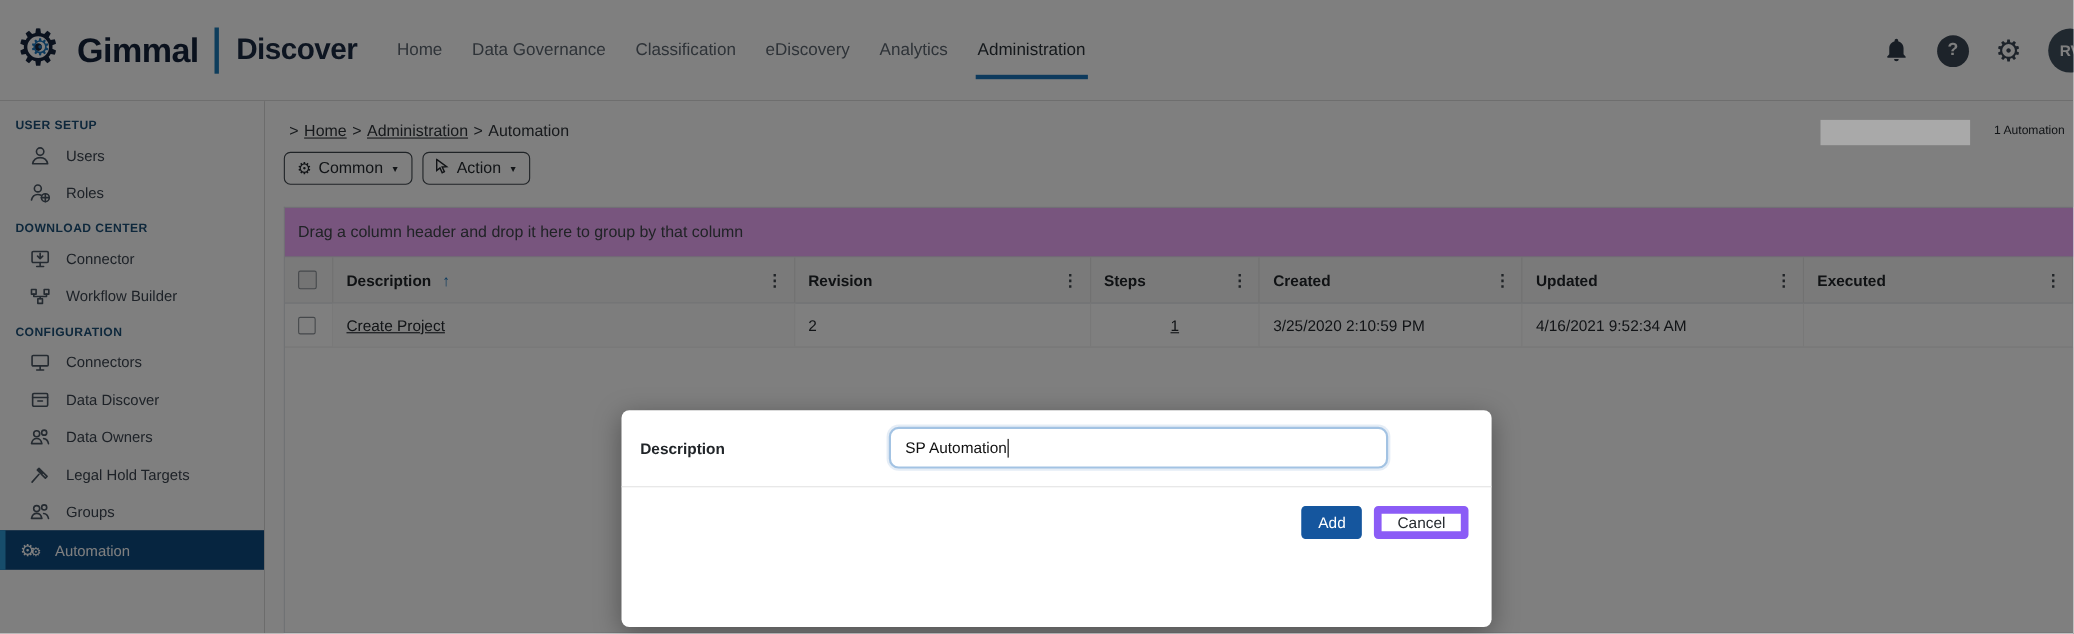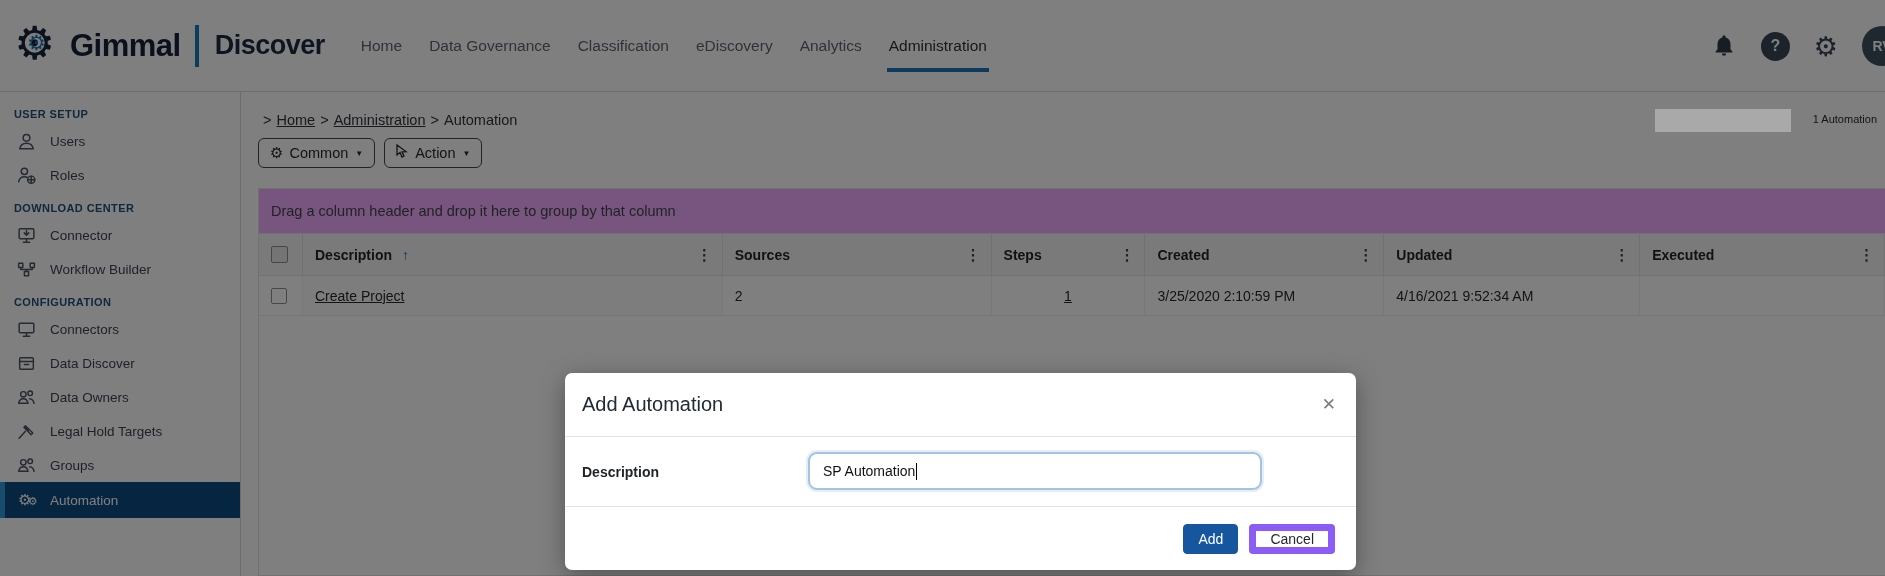--- a/index.html
+++ b/index.html
@@ -30,21 +30,21 @@
                font-weight:bold; display:flex; align-items:center; justify-content:center; }
   .icon-gear { font-size:27px; color:#3a4654; line-height:1; }
   .avatar { width:40px; height:40px; border-radius:50%; background:#41505f; color:#fff; font-size:14px;
             font-weight:bold; display:flex; align-items:center; justify-content:center; margin-right:-17px; }
 
   
   .sidebar { position:absolute; left:0; top:92px; width:241px; height:484px; background:#fff;
              border-right:1px solid #d8d8d8; padding-top:6px; z-index:1; }
   .side-section-title { font-size:11px; font-weight:bold; color:#1d5078; letter-spacing:0.4px;
                         padding:10px 0 4px 14px; }
-  .side-item { height:34px; display:flex; align-items:center; padding-left:14px; cursor:pointer; color:#3c4550; }
+  .side-item { height:34px; display:flex; align-items:center; padding-left:24px; cursor:pointer; color:#3c4550; }
   .side-item .side-icon { width:24px; height:24px; display:flex; align-items:center; justify-content:center; }
   .side-item .side-label { font-size:13.5px; margin-left:12px; }
   .side-item.selected { background:#0d4a80; color:#fff; border-left:5px solid #2e9bd6; padding-left:9px; height:36px; }
   .side-item.selected .side-label { color:#fff; }
   .side-item.selected .gears { color:#fff; font-family:"DejaVu Sans", sans-serif; font-size:15px; letter-spacing:-4px; }
   .side-item svg { stroke:#4a5663; fill:none; stroke-width:1.4; stroke-linecap:round; stroke-linejoin:round; }
 
   
   .content { position:absolute; left:241px; top:92px; width:1644px; height:484px; background:#fff; z-index:1; }
   .breadcrumb { position:absolute; left:17px; top:20px; font-size:14.5px; color:#2e3338; }
@@ -256,21 +256,21 @@
     <div class="grid-header" id="grid-header">
         <div class="gh-cell" style="width: 44px;">
           <span class="checkbox header"></span>
         </div>
         <div class="gh-cell" style="width: 420px;">
           <span>Description</span>
           <span class="sort-arrow">↑</span>
           <span class="menu-dots">⋮</span>
         </div>
         <div class="gh-cell" style="width: 269px;">
-          <span>Sources</span>
+          <span>Revision</span>
           <span class="menu-dots">⋮</span>
         </div>
         <div class="gh-cell" style="width: 154px;">
           <span>Steps</span>
           <span class="menu-dots">⋮</span>
         </div>
         <div class="gh-cell" style="width: 239px;">
           <span>Created</span>
           <span class="menu-dots">⋮</span>
         </div>
@@ -308,24 +308,20 @@
           </div>
         </div>
       </div>
   </div>
 </div>
 
 <div class="dim"></div>
 <div class="redacted"></div>
 
 <div class="modal">
-  <div class="modal-header">
-    <span class="modal-title">Add Automation</span>
-    <span class="modal-close">✕</span>
-  </div>
   <div class="modal-body">
     <span class="field-label">Description</span>
     <div class="text-input">
       <span>SP Automation</span>
         <span class="caret-bar"></span>
     </div>
   </div>
   <div class="modal-footer">
     <button class="btn btn-primary">Add</button>
     <button class="btn btn-light">Cancel</button>

